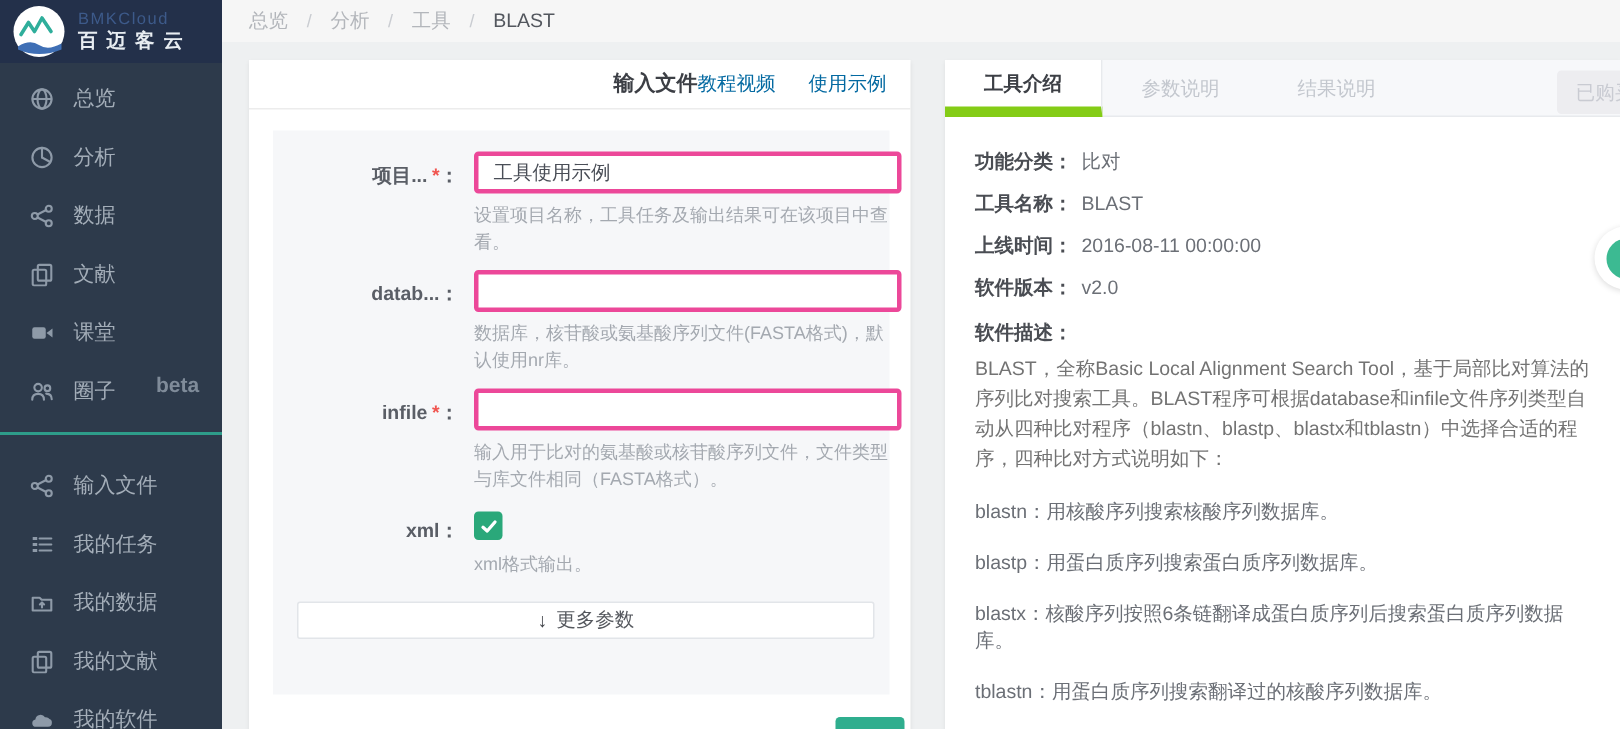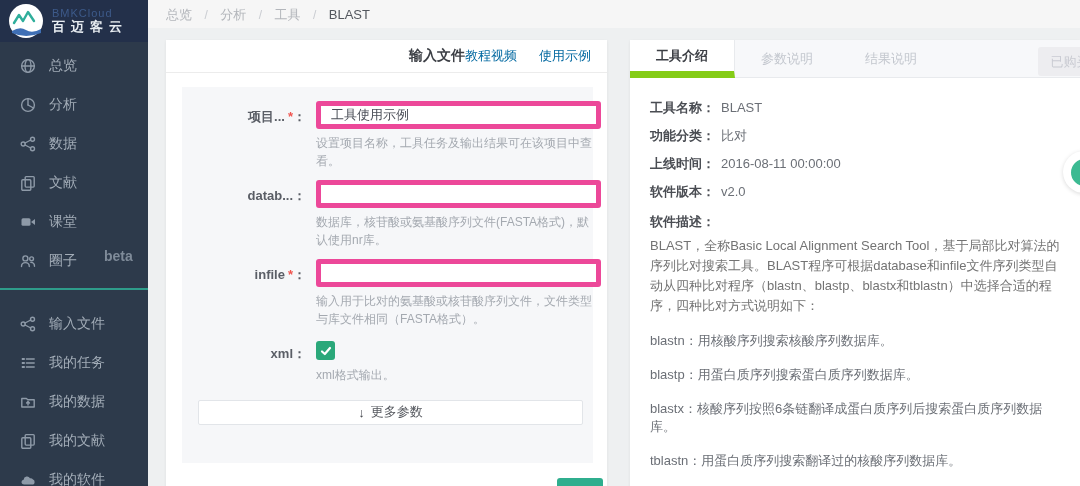--- a/index.html
+++ b/index.html
@@ -42,21 +42,21 @@
   .hlink { font-size:13px; color:#0369a1; cursor:pointer; text-decoration:none; }
 
   
   .inner-panel { position:absolute; left:16px; top:47px; width:411px; height:376px;
                  background:#f6f7f9; padding:14px 16px 0 0; }
   .frow { display:flex; margin-bottom:10px; }
   .frow-label { width:124px; flex:0 0 auto; text-align:right; font-size:13px; font-weight:bold;
                 color:#5a5e66; padding-top:7px; white-space:nowrap; }
   .star { color:#f0544f; margin-left:3px; }
   .frow-ctrl { flex:1; margin-left:10px; }
-  .text-input { width:285px; height:28px; border:5px solid #ec4899; border-radius:3px;
+  .text-input { width:285px; height:28px; border:3px solid #ec4899; border-radius:3px;
                 background:#fff; padding:0 10px; font-size:13px; color:#4a4e57; outline:none;
                 font-family:"Liberation Sans","DejaVu Sans",sans-serif; }
   .help { width:285px; font-size:12px; color:#a4a9b0; line-height:18px; margin-top:5px; }
   .checkbox { display:inline-flex; align-items:center; justify-content:center; width:19px; height:19px;
               background:#2aa87a; border-radius:3px; margin-top:3px; cursor:pointer; }
   .checkbox svg { width:12px; height:12px; stroke:#fff; stroke-width:2.2; fill:none;
                   stroke-linecap:round; stroke-linejoin:round; }
   .more-params { margin:16px 0 0 16px; width:385px; height:25px; background:#fff;
                  border:1px solid #e2e5e9; border-radius:2px; display:flex; align-items:center;
                  justify-content:center; gap:6px; font-size:13px; color:#55585e; cursor:pointer; }
@@ -280,24 +280,24 @@
   </section>
 
   <section class="card info-card">
     <div class="tabs">
       <div class="tab active">工具介绍</div>
       <div class="tab">参数说明</div>
       <div class="tab">结果说明</div>
     </div>
     <div class="info-body">
       <div class="meta-row">
+        <span class="meta-label"><span>功能分类</span><span>：</span></span><span class="meta-value">比对</span>
+      </div>
+      <div class="meta-row">
         <span class="meta-label"><span>工具名称</span><span>：</span></span><span class="meta-value">BLAST</span>
-      </div>
-      <div class="meta-row">
-        <span class="meta-label"><span>功能分类</span><span>：</span></span><span class="meta-value">比对</span>
       </div>
       <div class="meta-row">
         <span class="meta-label"><span>上线时间</span><span>：</span></span><span class="meta-value">2016-08-11 00:00:00</span>
       </div>
       <div class="meta-row">
         <span class="meta-label"><span>软件版本</span><span>：</span></span><span class="meta-value">v2.0</span>
       </div>
       <div class="desc-label">
         <span>软件描述</span><span>：</span>
       </div>

